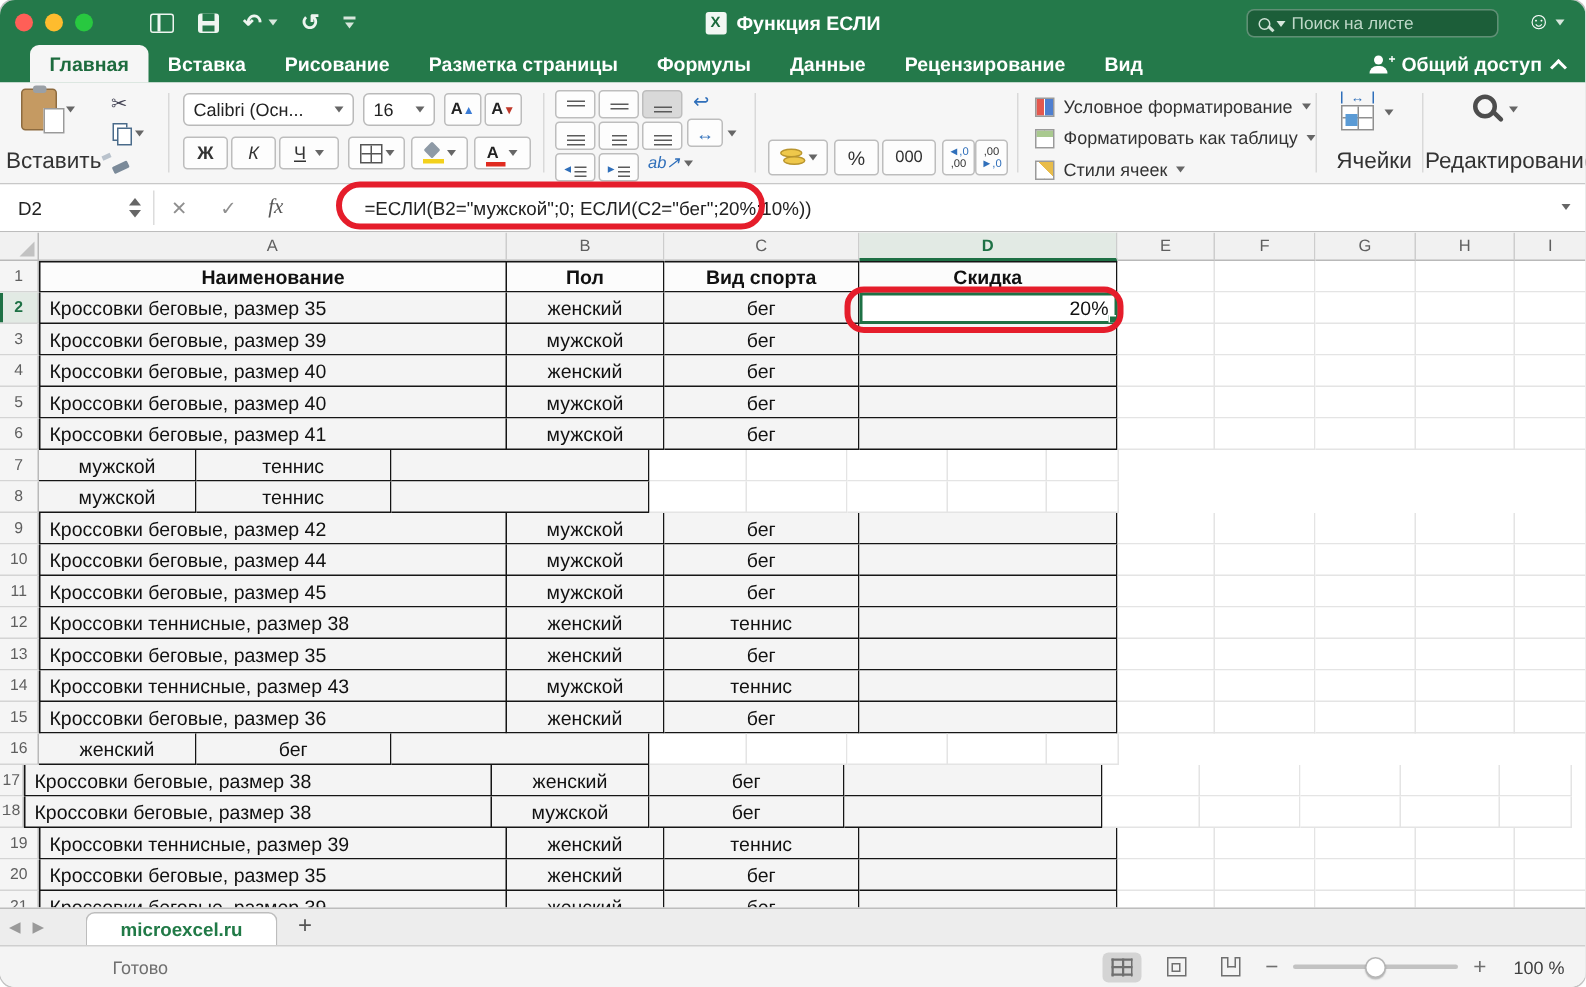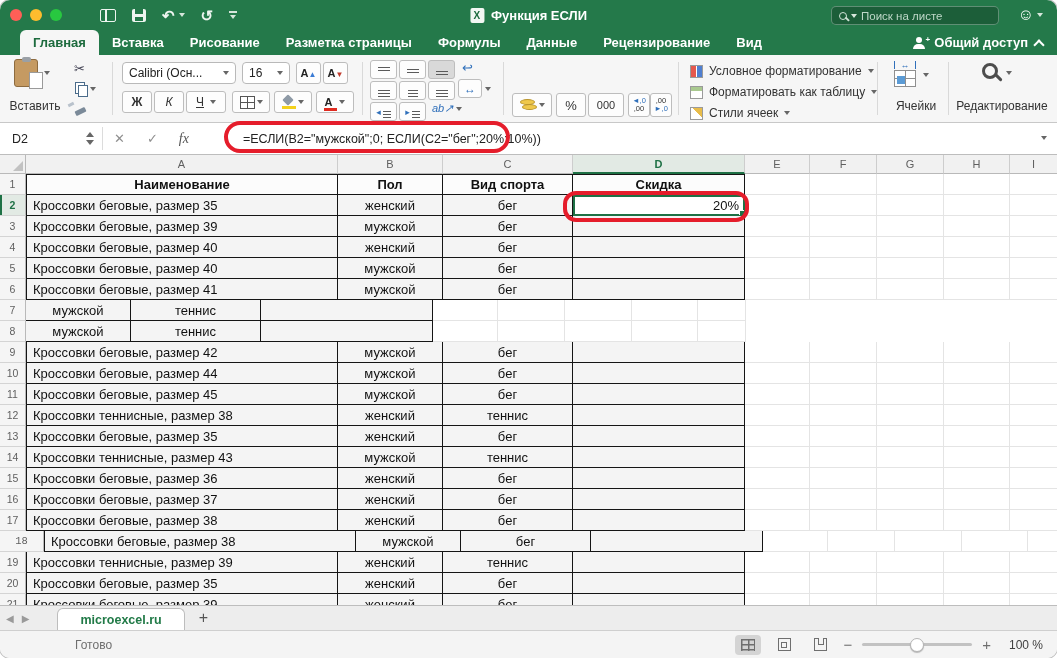--- a/index.html
+++ b/index.html
@@ -78,21 +78,21 @@
   .st3{background:linear-gradient(45deg,#fff 55%,#e8bc4a 55%),linear-gradient(90deg,transparent 48%,#9a9a9a 48% 52%,transparent 52%),#fff;}
   .stl-row{position:absolute;display:flex;align-items:center;gap:6px;white-space:nowrap;}
   .cells-ic{position:relative;width:26px;height:24px;}
   .cells-ic .harr{position:absolute;left:2px;top:-2px;width:22px;text-align:center;color:#2f6fba;font-size:9px;line-height:8px;border-left:1.5px solid #2f6fba;border-right:1.5px solid #2f6fba;}
   .cells-ic .bx{position:absolute;left:2px;top:7px;width:22px;height:17px;border:1px solid #8f8f8f;background:
        linear-gradient(#8f8f8f,#8f8f8f) 50% 0/1px 100% no-repeat,
        linear-gradient(#8f8f8f,#8f8f8f) 0 50%/100% 1px no-repeat,#fff;}
   .cells-ic .blu{position:absolute;left:5px;top:13px;width:8px;height:8px;background:#5b9bd5;}
   .mag2{position:relative;width:16px;height:16px;border:3px solid #4d4d4d;border-radius:50%;}
   .mag2::after{content:"";position:absolute;width:9px;height:3px;background:#4d4d4d;transform:rotate(45deg);right:-8px;bottom:-3px;border-radius:2px;}
-  .glabel{font-size:12px;color:#333;text-align:center;}
+  .glabel{font-size:15px;color:#333;text-align:center;}
 
   
   .fbar{position:absolute;top:123px;left:0;right:0;height:32px;background:#fff;border-bottom:1px solid #bdbdbd;display:flex;align-items:center;font-size:12.5px;color:#222;}
   .namebox{width:86px;padding-left:12px;}
   .stepper{display:flex;flex-direction:column;gap:3px;margin-right:8px;}
   .stepper i{width:0;height:0;border-left:4px solid transparent;border-right:4px solid transparent;}
   .stepper .up{border-bottom:5px solid #666;} .stepper .dn{border-top:5px solid #666;}
   .vline{width:1px;align-self:stretch;background:#dcdcdc;margin:4px 0;}
   .fico{color:#8f8f8f;font-size:13px;padding:0 11px;}
   .fx{font-family:"Liberation Serif",serif;font-style:italic;font-size:14px;color:#555;padding:0 10px;}
@@ -562,44 +562,43 @@
         <div class="cell tcell c-center" style="width: 130px;">бег</div>
         <div class="cell tcell c-right" style="width: 172px;"></div>
         <div class="cell ecell" style="width: 65px;"></div>
         <div class="cell ecell" style="width: 67px;"></div>
         <div class="cell ecell" style="width: 67px;"></div>
         <div class="cell ecell" style="width: 66px;"></div>
         <div class="cell ecell" style="width: 48px;"></div>
       </div>
       <div class="grow">
         <div class="gut" style="width: 26px;">16</div>
-        <div class="cell tcell first a-col" style="width: 312px;">Кроссовки беговые, размер 37</div>
-        <div class="cell tcell c-center" style="width: 105px;">женский</div>
-        <div class="cell tcell c-center" style="width: 130px;">бег</div>
-        <div class="cell tcell c-right" style="width: 172px;"></div>
-        <div class="cell ecell" style="width: 65px;"></div>
-        <div class="cell ecell" style="width: 67px;"></div>
-        <div class="cell ecell" style="width: 67px;"></div>
-        <div class="cell ecell" style="width: 66px;"></div>
-        <div class="cell ecell" style="width: 48px;"></div>
-      </div>
-      <div class="grow">
-        <div class="gut" style="width: 26px;">17</div>
+        <div class="cell tcell c-center" style="width: 105px;">женский</div>
+        <div class="cell tcell c-center" style="width: 130px;">бег</div>
+        <div class="cell tcell c-right" style="width: 172px;"></div>
+        <div class="cell ecell" style="width: 65px;"></div>
+        <div class="cell ecell" style="width: 67px;"></div>
+        <div class="cell ecell" style="width: 67px;"></div>
+        <div class="cell ecell" style="width: 66px;"></div>
+        <div class="cell ecell" style="width: 48px;"></div>
+      </div>
+      <div class="grow">
+        <div class="gut" style="width: 16px;">17</div>
         <div class="cell tcell first a-col" style="width: 312px;">Кроссовки беговые, размер 38</div>
         <div class="cell tcell c-center" style="width: 105px;">женский</div>
         <div class="cell tcell c-center" style="width: 130px;">бег</div>
         <div class="cell tcell c-right" style="width: 172px;"></div>
         <div class="cell ecell" style="width: 65px;"></div>
         <div class="cell ecell" style="width: 67px;"></div>
         <div class="cell ecell" style="width: 67px;"></div>
         <div class="cell ecell" style="width: 66px;"></div>
         <div class="cell ecell" style="width: 48px;"></div>
       </div>
       <div class="grow">
-        <div class="gut" style="width: 44px; font-family: Liberation Mono, monospace;">18</div>
+        <div class="gut" style="width: 16px; font-family: Liberation Mono, monospace;">18</div>
         <div class="cell tcell first a-col" style="width: 312px;">Кроссовки беговые, размер 38</div>
         <div class="cell tcell c-center" style="width: 105px;">мужской</div>
         <div class="cell tcell c-center" style="width: 130px;">бег</div>
         <div class="cell tcell c-right" style="width: 172px;"></div>
         <div class="cell ecell" style="width: 65px;"></div>
         <div class="cell ecell" style="width: 67px;"></div>
         <div class="cell ecell" style="width: 67px;"></div>
         <div class="cell ecell" style="width: 66px;"></div>
         <div class="cell ecell" style="width: 48px;"></div>
       </div>

